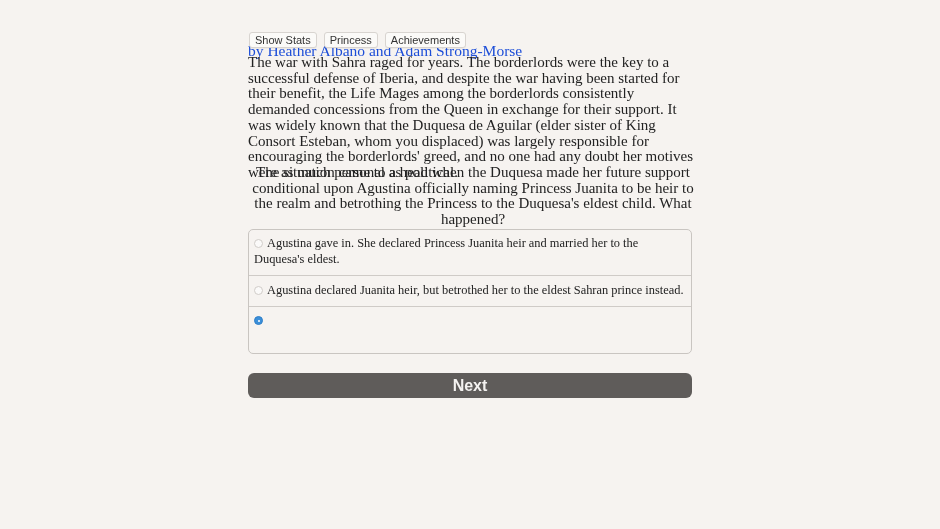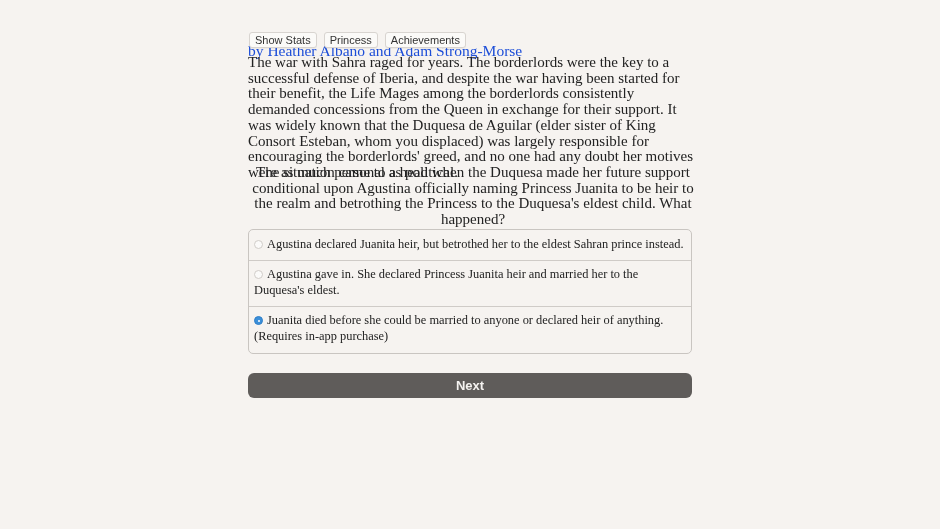--- a/index.html
+++ b/index.html
@@ -114,21 +114,21 @@
       top: 373px;
       left: 0;
       width: 444px;
       height: 25px;
       border: none;
       border-radius: 6px;
       background: #5f5c5a;
       color: #f4f2f0;
       font-family: "Liberation Sans", sans-serif;
       font-weight: bold;
-      font-size: 13px;
+      font-size: 16px;
       line-height: 25px;
       text-align: center;
       cursor: pointer;
       padding: 0;
     }
   </style>
 </head>
 <body>
 
 <div class="page">
@@ -137,25 +137,25 @@
   <div class="toolbar">
     <button class="tbtn">Show Stats</button>
     <button class="tbtn">Princess</button>
     <button class="tbtn">Achievements</button>
   </div>
 
   <p class="para p1">The war with Sahra raged for years. The borderlords were the key to a successful defense of Iberia, and despite the war having been started for their benefit, the Life Mages among the borderlords consistently demanded concessions from the Queen in exchange for their support. It was widely known that the Duquesa de Aguilar (elder sister of King Consort Esteban, whom you displaced) was largely responsible for encouraging the borderlords' greed, and no one had any doubt her motives were as much personal as political.</p>
   <p class="para p2">The situation came to a head when the Duquesa made her future support conditional upon Agustina officially naming Princess Juanita to be heir to the realm and betrothing the Princess to the Duquesa's eldest child. What happened?</p>
 
   <div class="choices">
+    <label class="choice c1">
+      <span class="radio"></span><span>Agustina gave in. She declared Princess Juanita heir and married her to the Duquesa's eldest.</span>
+    </label>
     <label class="choice c2">
       <span class="radio"></span><span>Agustina declared Juanita heir, but betrothed her to the eldest Sahran prince instead.</span>
     </label>
-    <label class="choice c1">
-      <span class="radio"></span><span>Agustina gave in. She declared Princess Juanita heir and married her to the Duquesa's eldest.</span>
-    </label>
     <label class="choice c3">
-      <span class="radio checked"></span><span>Juanita died before she could be married to anyone or declared heir of anything. (Requires in-app purchase)</span>
+      <span class="radio checked"></span>
     </label>
   </div>
 
   <button class="next-btn">Next</button>
 </div>
 
 </body></html>

